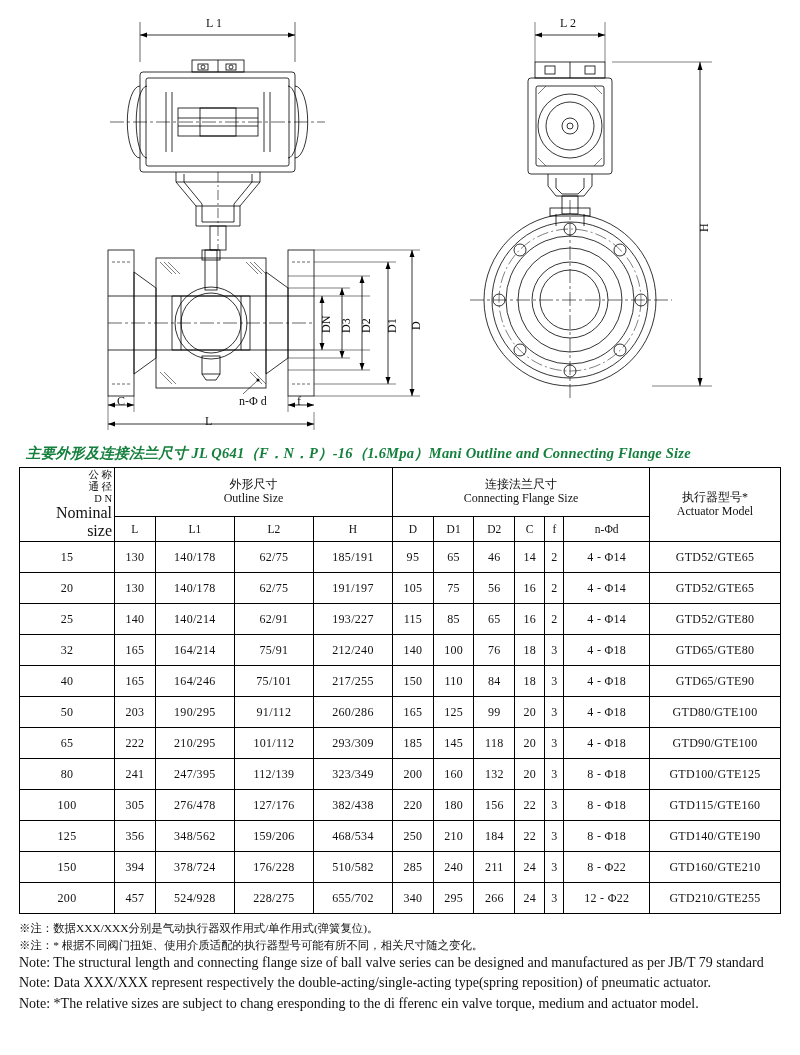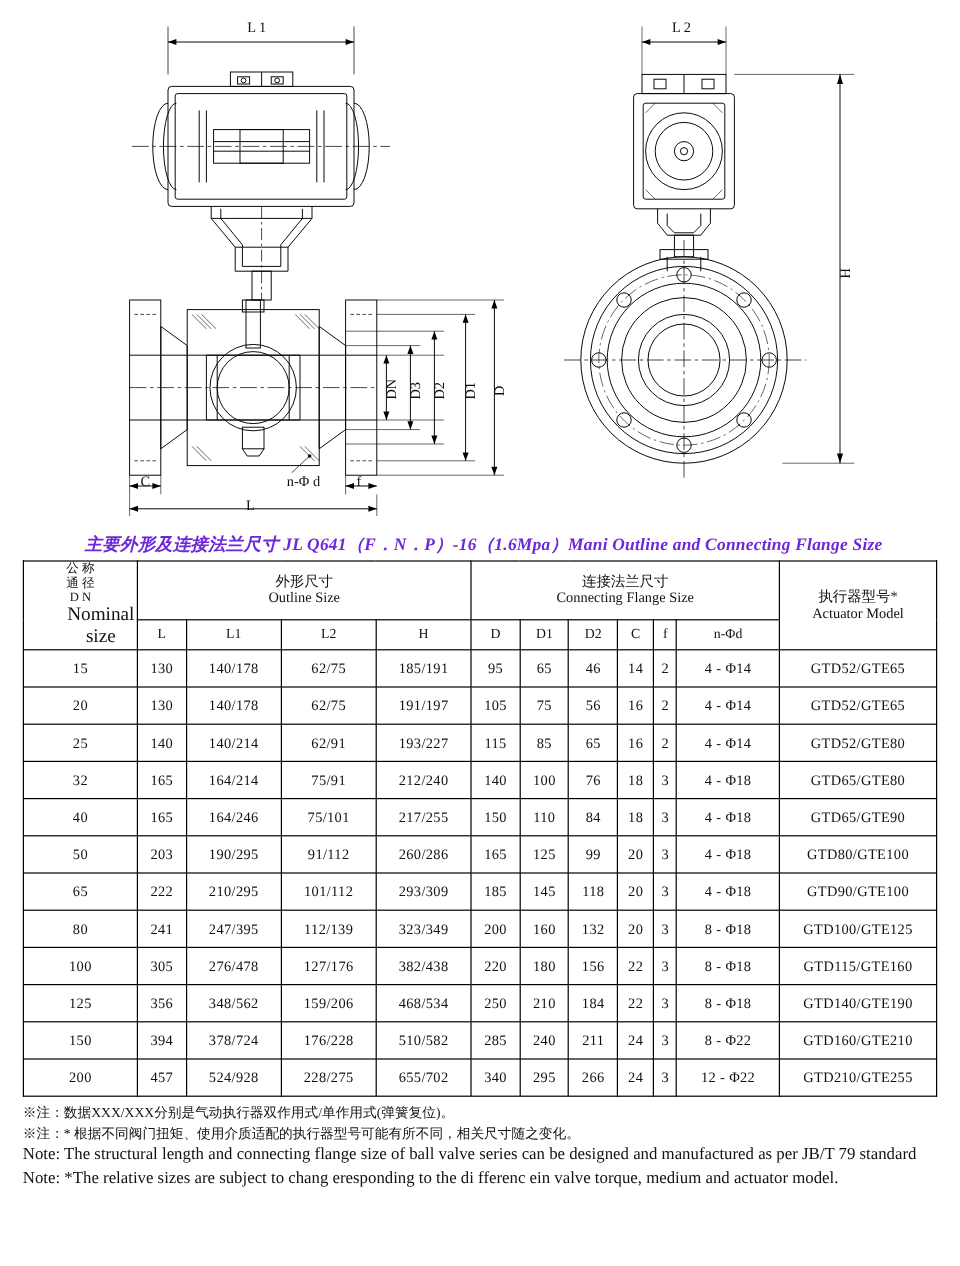--- a/index.html
+++ b/index.html
@@ -43,26 +43,26 @@
   }
   .dlabel.vert {
     transform: rotate(-90deg);
     transform-origin: left top;
   }
 
   
   .title-bar {
     width: 760px;
     margin: 4px auto 4px auto;
-    text-align: center;
+    text-align: left;
     font-family: "Liberation Serif", serif;
     font-style: italic;
     font-weight: bold;
     font-size: 14.5px;
-    color: #6d28d9;
+    color: #15803d;
     letter-spacing: 0.2px;
     padding-left: 6px;
     box-sizing: border-box;
   }
 
   
   .table-wrap {
     width: 762px;
     margin: 0 auto;
   }
@@ -83,20 +83,21 @@
     line-height: 1.15;
   }
   table.spec thead th.grouphead {
     font-size: 12px;
     padding: 2px 2px;
   }
   table.spec thead th.col-dn {
     font-size: 10.5px;
     line-height: 1.12;
     width: 58px;
+    text-align: right;
   }
   table.spec thead th.col-act {
     font-size: 12px;
     width: 126px;
   }
   table.spec tbody td {
     height: 28px;
     font-size: 12px;
     letter-spacing: 0.3px;
   }
@@ -564,16 +565,17 @@
           <td>GTD210/GTE255</td>
         </tr>
       </tbody>
     </table>
   </div>
 
   <div class="notes">
     <div class="cn note-line">※注：数据XXX/XXX分别是气动执行器双作用式/单作用式(弹簧复位)。</div>
     <div class="cn note-line">※注：* 根据不同阀门扭矩、使用介质适配的执行器型号可能有所不同，相关尺寸随之变化。</div>
     <div class="en note-line">Note: The structural length and connecting flange size of ball valve series can be designed and manufactured as per JB/T 79 standard</div>
+    <div class="en note-line">Note: Data XXX/XXX represent respectively the double-acting/single-acting type(spring reposition) of pneumatic actuator.</div>
     <div class="en note-line">Note: *The relative sizes are subject to chang eresponding to the di fferenc ein valve torque, medium and actuator model.</div>
   </div>
 
 </div>
 
 </body></html>

